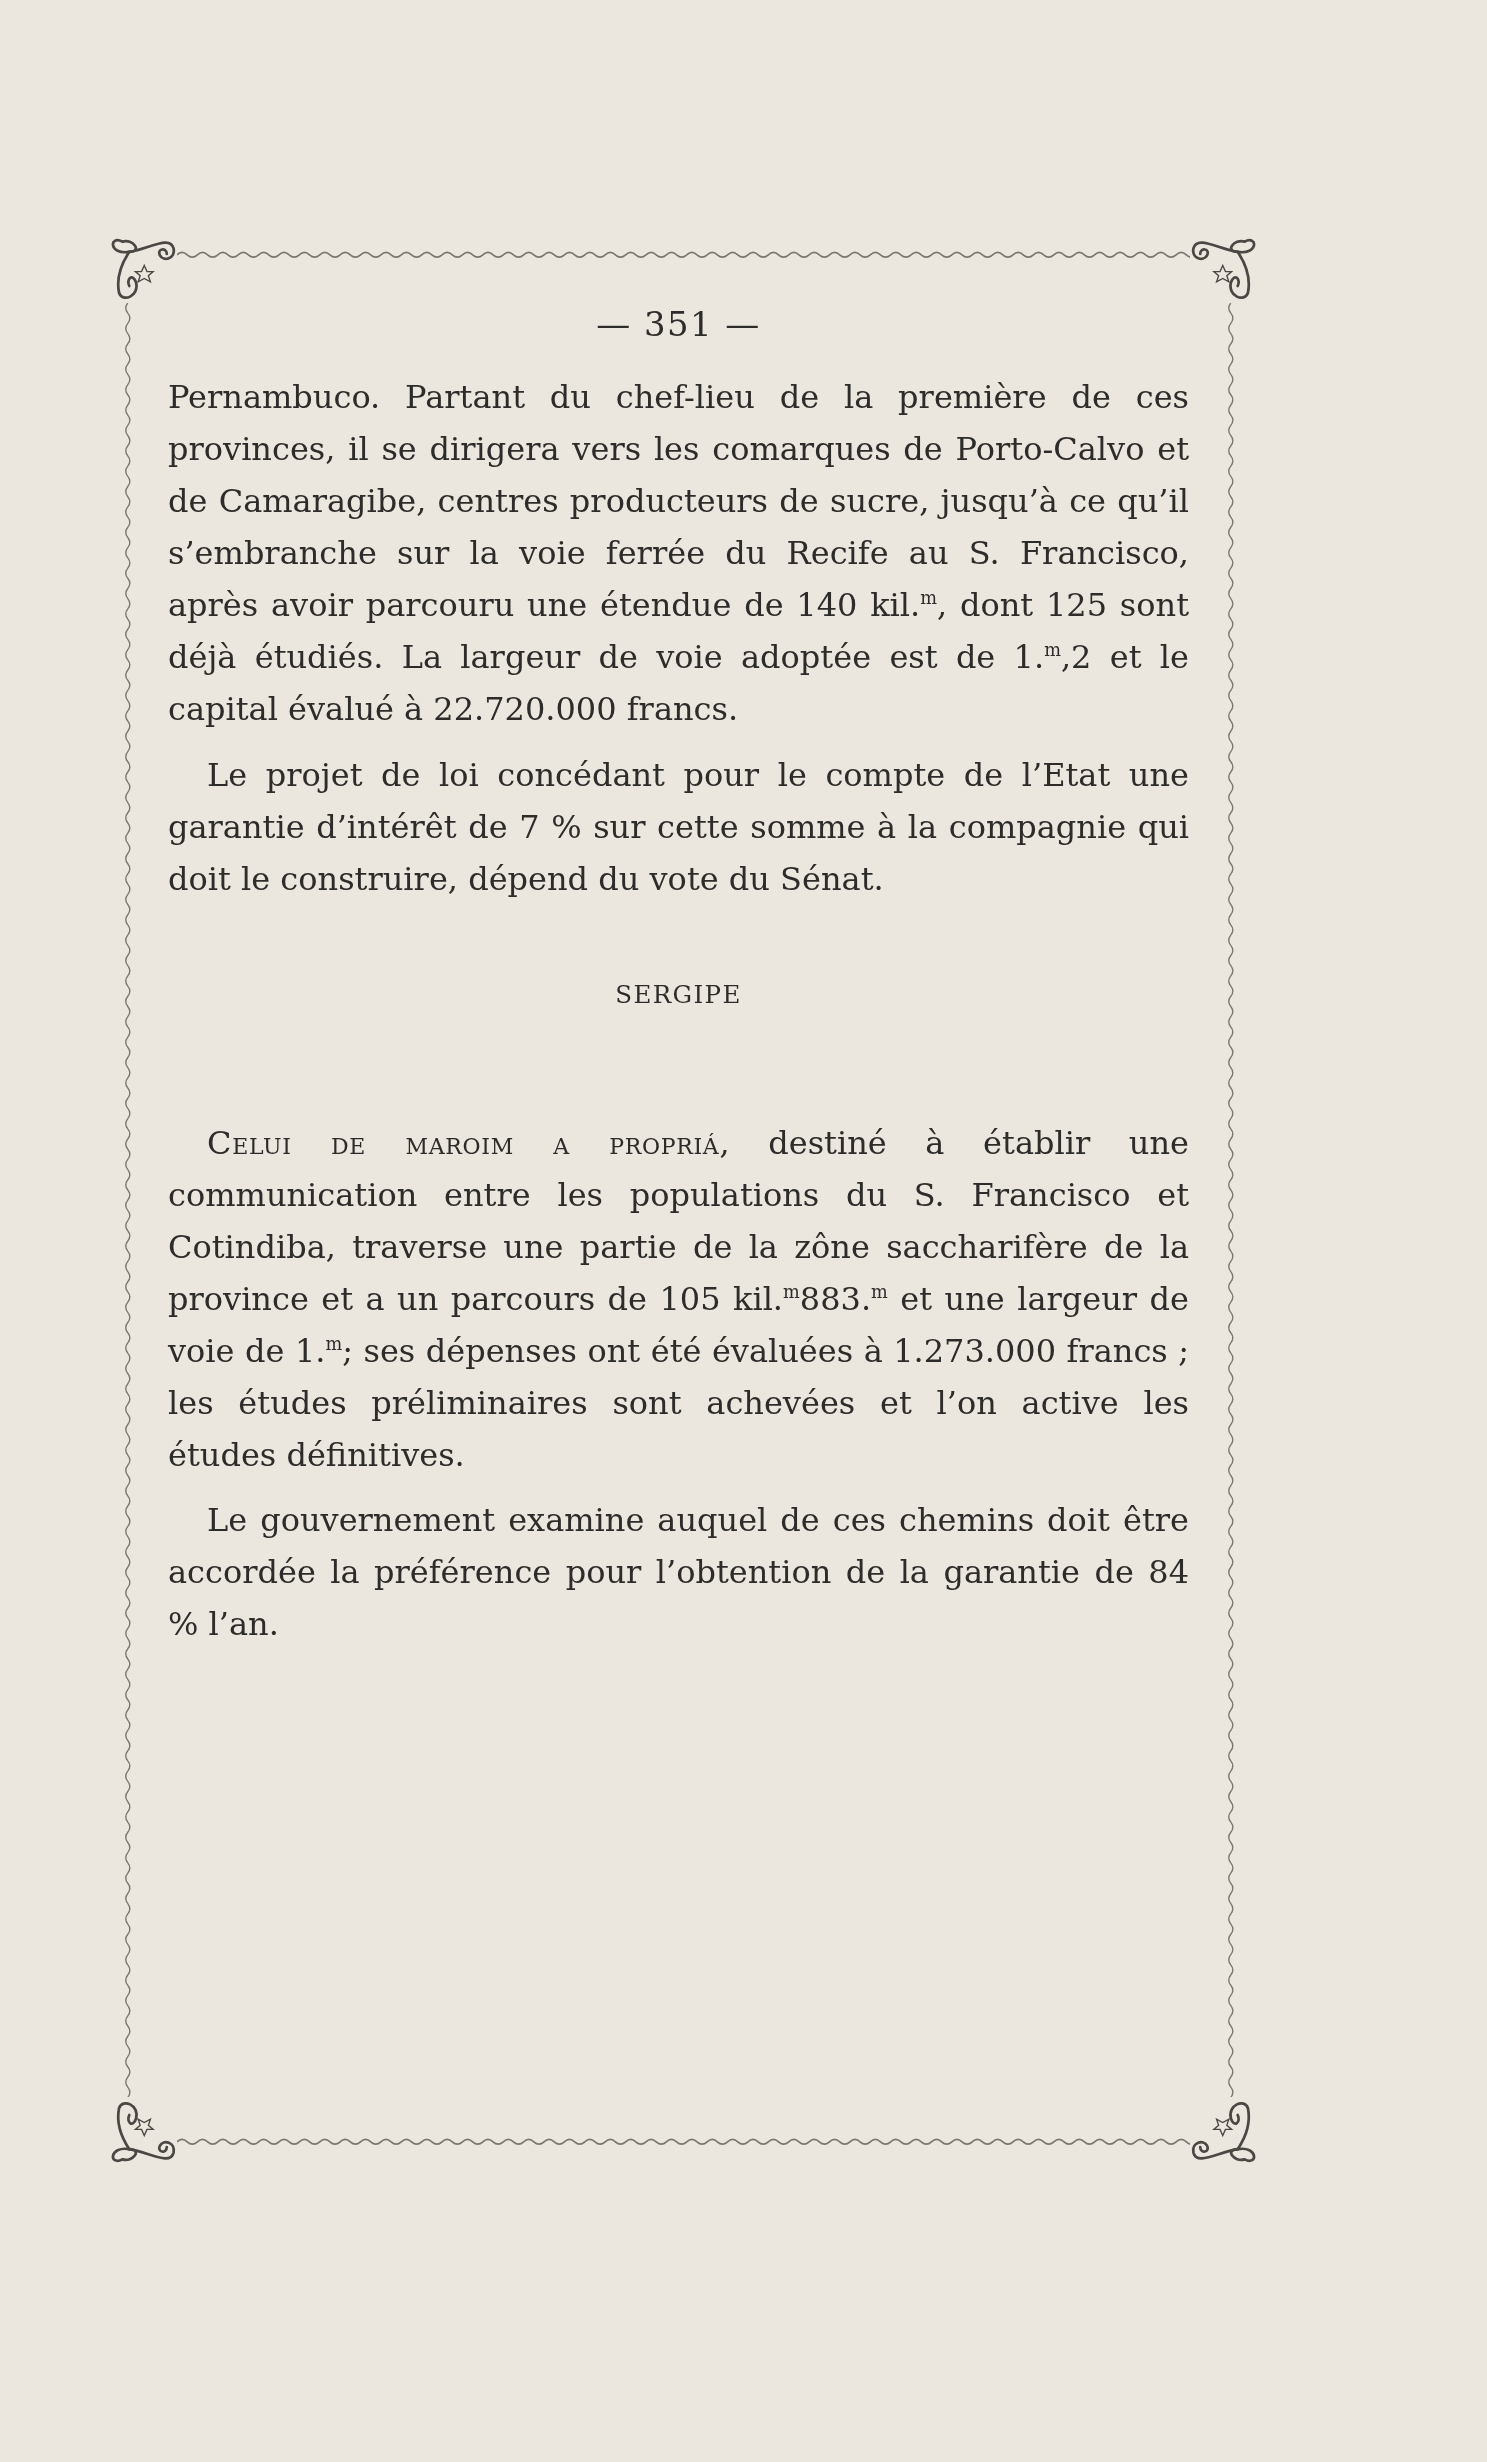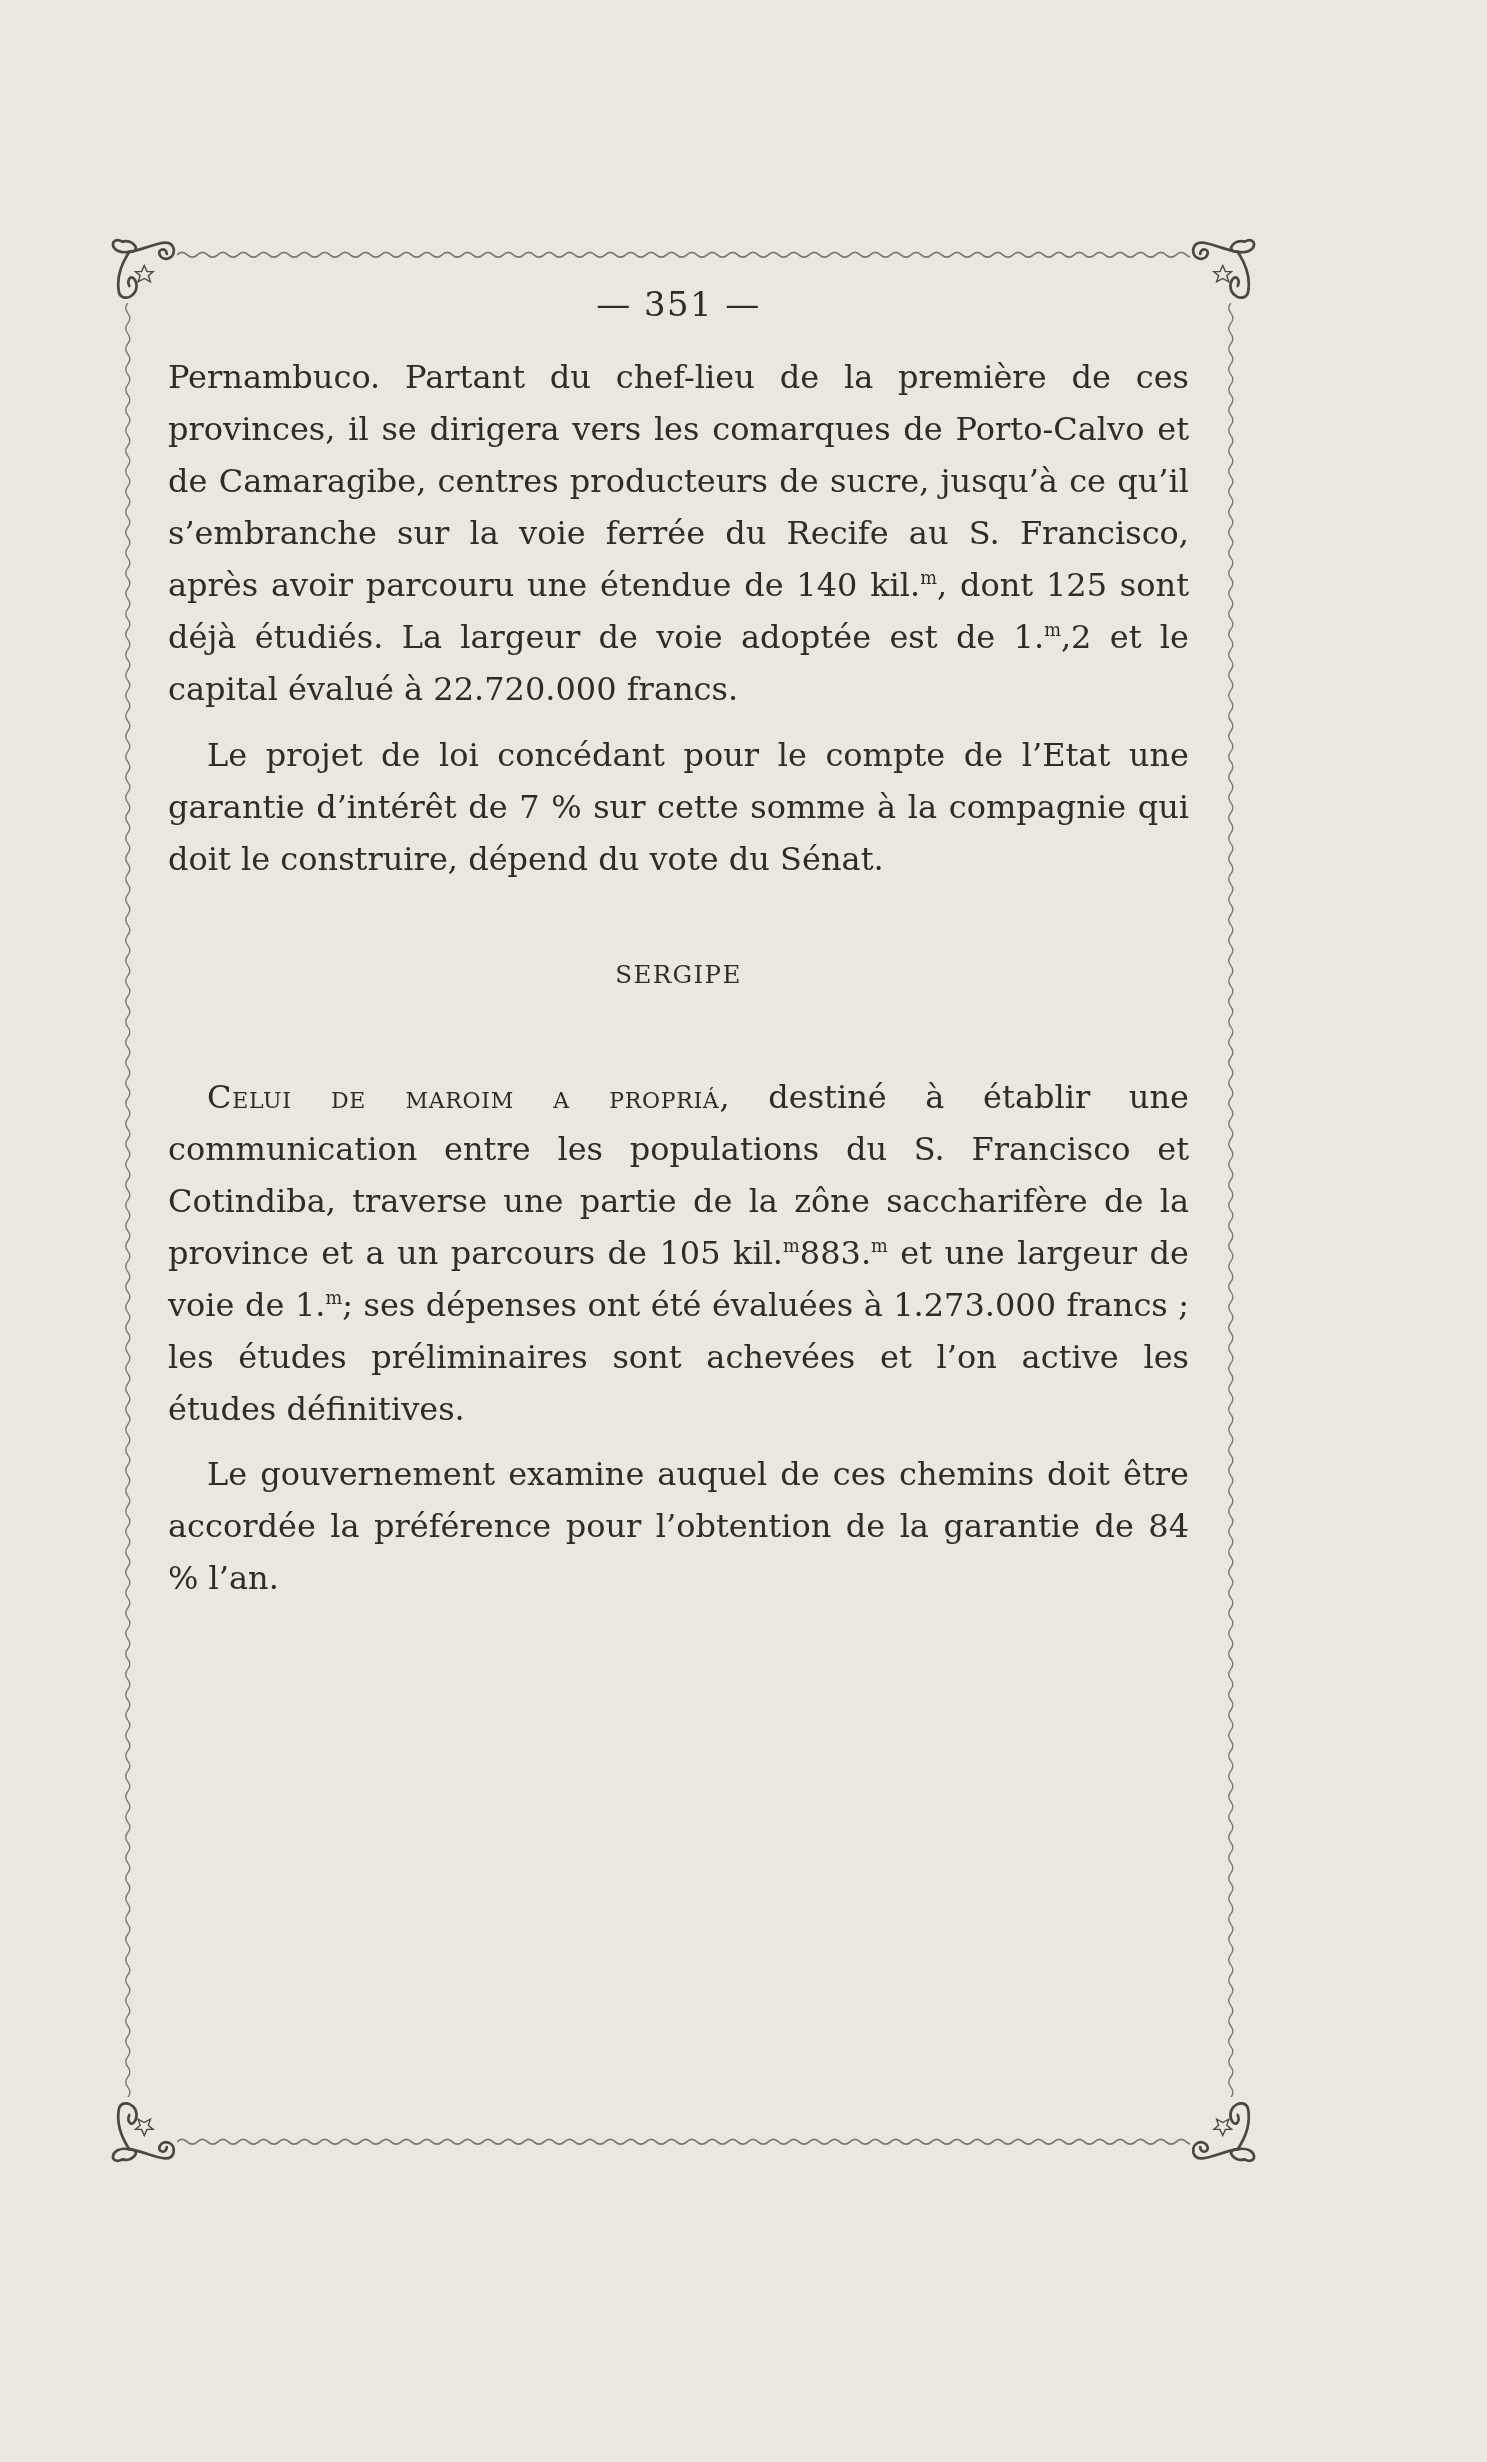--- a/index.html
+++ b/index.html
@@ -27,21 +27,21 @@
   .border-left { left: 19px; }
   .border-right { right: 27px; }
   .corner { position: absolute; width: 75px; height: 75px; }
   .corner.tl { left: 0; top: 0; }
   .corner.tr { right: 0; top: 0; transform: scaleX(-1); }
   .corner.bl { left: 0; bottom: 0; transform: scaleY(-1); }
   .corner.br { right: 0; bottom: 0; transform: scale(-1,-1); }
 
   .content {
     position: absolute;
-    left: 167px; top: 284px;
+    left: 167px; top: 304px;
     width: 1023px;
   }
   .page-number {
     text-align: center;
     font-size: 34px;
     letter-spacing: 1.4px;
     margin-bottom: 27px;
     margin-top: 0;
   }
   p {
@@ -49,21 +49,21 @@
     font-size: 32px;
     line-height: 52px;
     text-align: justify;
   }
   p.indent { text-indent: 39px; }
   p.gap { margin-top: 13.6px; }
   .heading {
     text-align: center;
     font-size: 24.5px;
     letter-spacing: 1.4px;
-    margin: 75px 0 82px 0;
+    margin: 75px 0 108px 0;
   }
   .sc { font-variant: small-caps; letter-spacing: 0.7px; }
   sup.m { font-size: 17.7px; vertical-align: 12.2px; line-height: 0; }
 </style>
 </head>
 <body>
 
 <div class="frame">
   <svg class="border-top" preserveAspectRatio="none" viewBox="0 0 1490 20">
     <path id="wave-h" d="M0 10 Q7.5 3 15 10 T30 10 Q37.5 3 45 10 T60 10 Q67.5 3 75 10 T90 10 Q97.5 3 105 10 T120 10 Q127.5 3 135 10 T150 10 Q157.5 3 165 10 T180 10 Q187.5 3 195 10 T210 10 Q217.5 3 225 10 T240 10 Q247.5 3 255 10 T270 10 Q277.5 3 285 10 T300 10 Q307.5 3 315 10 T330 10 Q337.5 3 345 10 T360 10 Q367.5 3 375 10 T390 10 Q397.5 3 405 10 T420 10 Q427.5 3 435 10 T450 10 Q457.5 3 465 10 T480 10 Q487.5 3 495 10 T510 10 Q517.5 3 525 10 T540 10 Q547.5 3 555 10 T570 10 Q577.5 3 585 10 T600 10 Q607.5 3 615 10 T630 10 Q637.5 3 645 10 T660 10 Q667.5 3 675 10 T690 10 Q697.5 3 705 10 T720 10 Q727.5 3 735 10 T750 10 Q757.5 3 765 10 T780 10 Q787.5 3 795 10 T810 10 Q817.5 3 825 10 T840 10 Q847.5 3 855 10 T870 10 Q877.5 3 885 10 T900 10 Q907.5 3 915 10 T930 10 Q937.5 3 945 10 T960 10 Q967.5 3 975 10 T990 10 Q997.5 3 1005 10 T1020 10 Q1027.5 3 1035 10 T1050 10 Q1057.5 3 1065 10 T1080 10 Q1087.5 3 1095 10 T1110 10 Q1117.5 3 1125 10 T1140 10 Q1147.5 3 1155 10 T1170 10 Q1177.5 3 1185 10 T1200 10 Q1207.5 3 1215 10 T1230 10 Q1237.5 3 1245 10 T1260 10 Q1267.5 3 1275 10 T1290 10 Q1297.5 3 1305 10 T1320 10 Q1327.5 3 1335 10 T1350 10 Q1357.5 3 1365 10 T1380 10 Q1387.5 3 1395 10 T1410 10 Q1417.5 3 1425 10 T1440 10 Q1447.5 3 1455 10 T1470 10 Q1477.5 3 1485 10 T1500 10" fill="none" stroke="#7a7670" stroke-width="2.5"></path>

